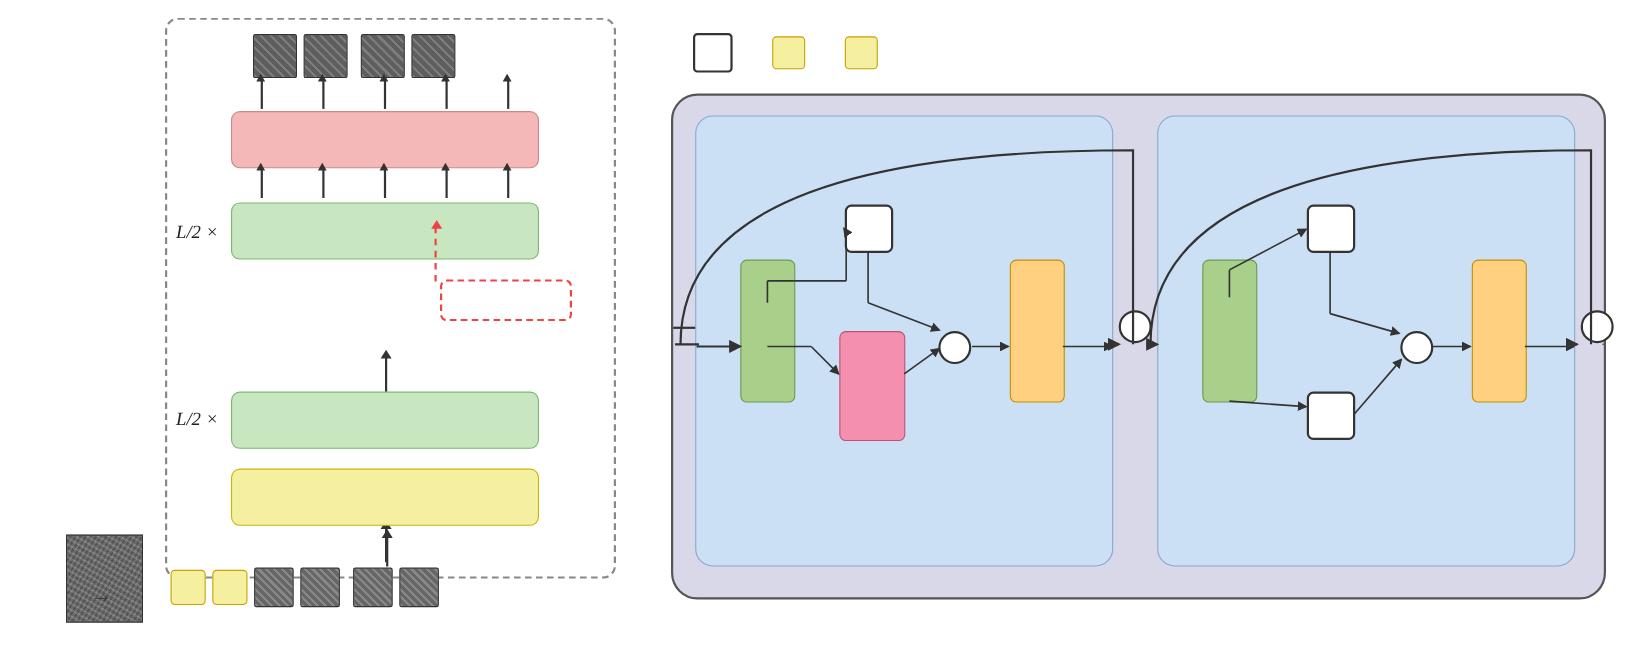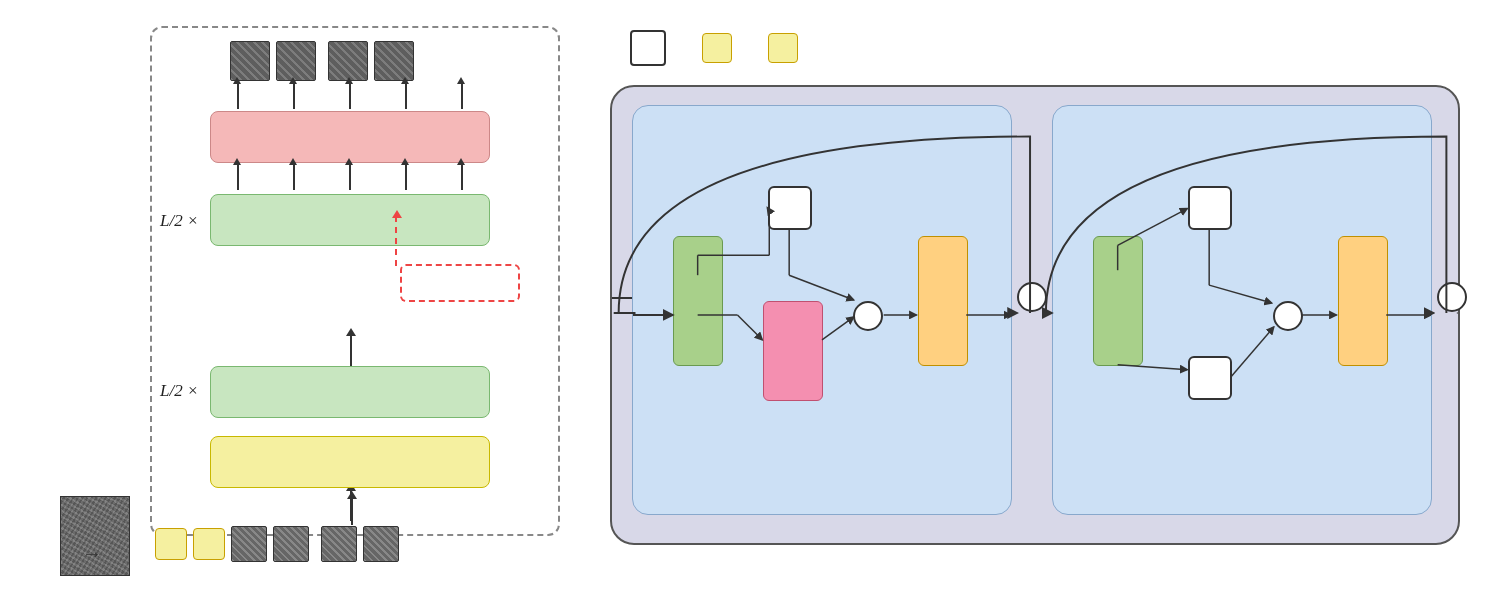--- a/index.html
+++ b/index.html
@@ -9,21 +9,21 @@
       background: #fff;
       font-family: 'Times New Roman', Times, serif;
       overflow: hidden;
       position: relative;
     }
 
     
     .left-diagram {
       position: absolute;
       left: 60px;
-      top: 16px;
+      top: 6px;
       width: 520px;
       height: 570px;
     }
 
     .dashed-box {
       position: absolute;
       left: 90px;
       top: 10px;
       width: 410px;
       height: 510px;

